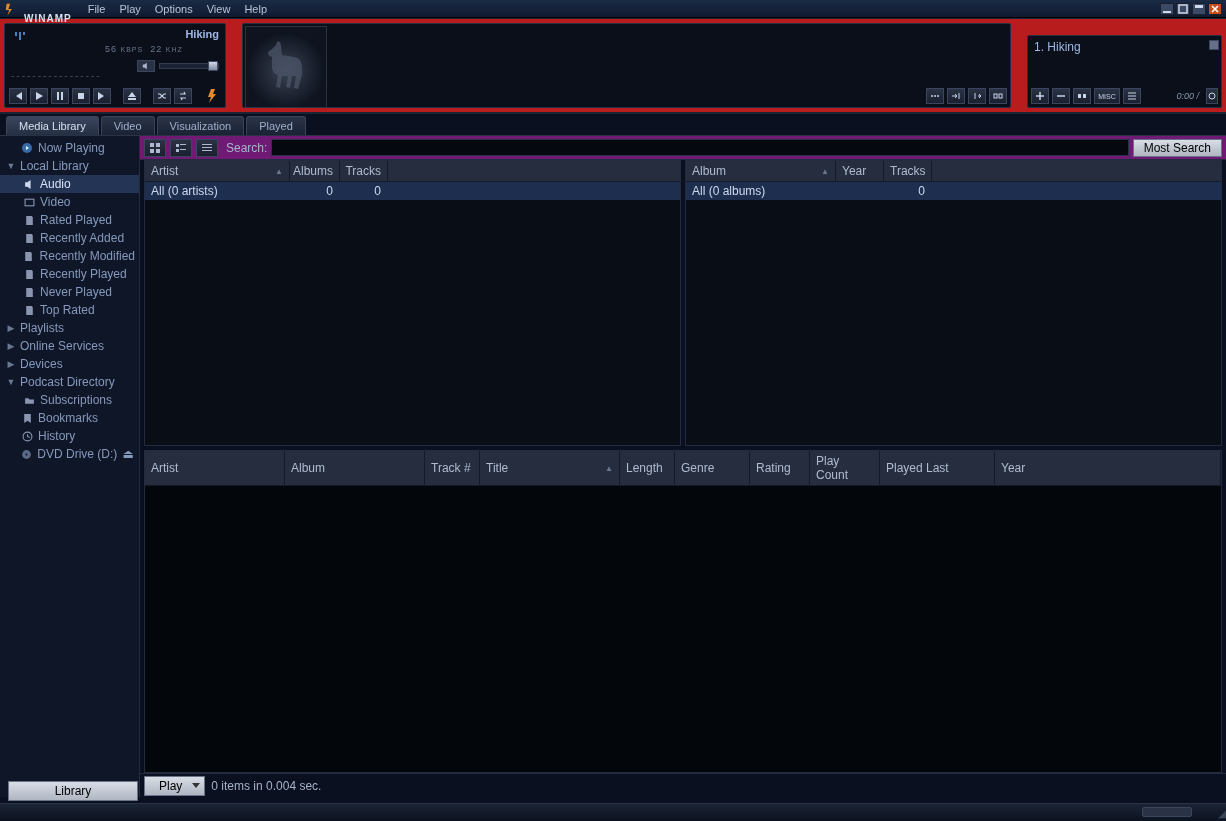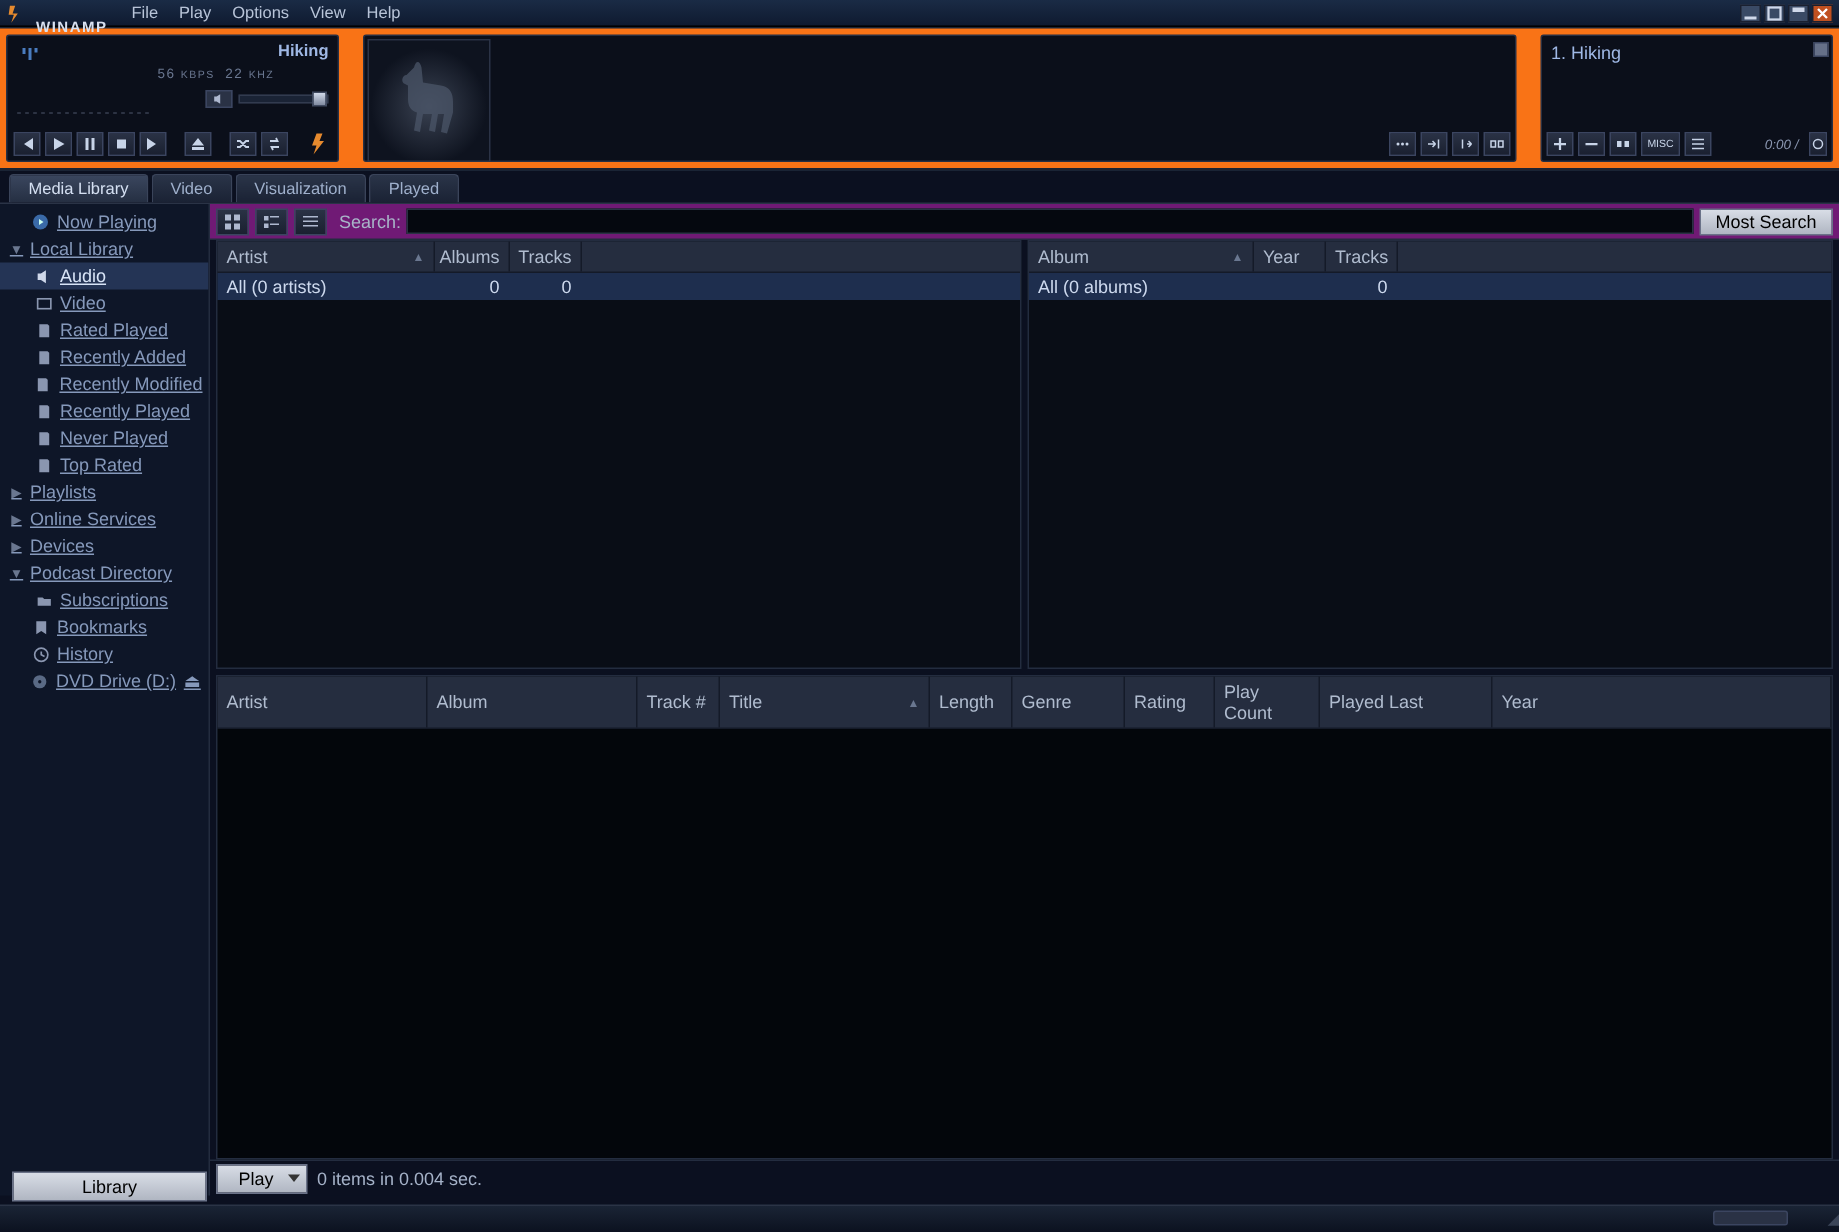--- a/index.html
+++ b/index.html
@@ -8,21 +8,21 @@
   .titlebar { height:18px; background:linear-gradient(180deg,#1a2b45,#0f1a30); display:flex; align-items:center; padding:0 4px; border-bottom:1px solid #000; }
   .logo-icon { width:14px; height:14px; margin-right:6px; }
   .app-name { font-size:10px; font-weight:bold; color:#d8e0f0; letter-spacing:1px; margin-right:10px;margin-top:20px; }
   .menubar { display:flex; gap:2px; }
   .menu-item { font-size:11px; color:#b8c4d8; padding:1px 6px; cursor:default; }
   .title-spacer { flex:1; }
   .win-btn { width:14px; height:12px; margin-left:2px; background:#3a4a65; display:flex; align-items:center; justify-content:center; border:1px solid #1a2030; }
   .win-btn.close { background:#c05020; }
   .win-btn svg { width:10px; height:10px; }
 
-  .topstrip { height:95px; background:#f97316; display:flex; gap:16px; padding:4px; border-top:1px solid #1a2435; border-bottom:1px solid #1a2435; }
+  .topstrip { height:95px; background:#b91c1c; display:flex; gap:16px; padding:4px; border-top:1px solid #1a2435; border-bottom:1px solid #1a2435; }
   .panel { background:#0b0f1a; border:1px solid #272f42; border-radius:2px; }
 
   .player { width:222px; display:flex; flex-direction:column; }
   .player-info { flex:1; padding:4px 6px; position:relative; }
   .track-name { text-align:right; color:#9fb8e5; font-weight:bold; font-size:11px; }
   .vis { position:absolute; left:10px; top:8px; display:flex; gap:2px; }
   .vis span{ width:2px; background:#4a7cbf; display:block; }
   .quality { position:absolute; left:100px; top:20px; font-size:9px; color:#6a7790; letter-spacing:1px; }
   .ticks { position:absolute; bottom:4px; left:6px; color:#444d60; font-size:10px; letter-spacing:2px; }
   .ticks2{ position:absolute; right:6px; top:36px; display:flex; align-items:center; gap:4px;}
@@ -36,35 +36,35 @@
   .bolt { width:16px;height:16px;margin-left:auto; }
 
   .nowinfo { flex:1; display:flex; }
   .albumart { width:82px; height:82px; margin:2px; background:radial-gradient(circle at 50% 55%,#3a4252 0%,#0e131f 65%); border:1px solid #2b3346; display:flex; align-items:center; justify-content:center; }
   .meta { padding:6px 10px; font-size:11px; line-height:16px; }
   .meta .lbl { color:#6b778c; }
   .meta .val { color:#9aa8c2; }
   .rating { color:#444d60; letter-spacing:4px; }
   .nowinfo-right{ margin-left:auto; align-self:flex-end; display:flex; gap:3px; padding:3px;}
 
-  .playlist { width:195px; display:flex; flex-direction:column; }
+  .playlist { width:195px; display:flex; flex-direction:column;margin-top:12px; }
   .pl-body { flex:1; padding:4px 6px; color:#9fb8e5; font-size:12px; position:relative; }
   .pl-body .scroll{position:absolute;right:2px;top:4px;width:10px;height:10px;background:#667088;border:1px solid #3b4560;}
   .pl-tools { display:flex; gap:3px; padding:3px; align-items:center; }
   .pl-time { margin-left:auto; font-size:9px; color:#8a96b0; padding-right:4px;font-style:italic; }
 
   
   .tabbar { height:22px; display:flex; align-items:flex-end; padding:0 6px; gap:2px; background:#0b1020; border-top:1px solid #1a2435; }
   .tab { padding:3px 12px; font-size:11px; background:linear-gradient(180deg,#2a3448,#1a2234); border:1px solid #3a445a; border-bottom:none; border-radius:3px 3px 0 0; color:#9fb0cc; }
   .tab.active { background:linear-gradient(180deg,#3a465e,#252f42); color:#d5e0f2; }
 
   
   .library { height:662px; display:flex; background:#0b1020; border-top:1px solid #2a3346; }
   .sidebar { width:140px; background:#0e1628; border-right:1px solid #232c3f; overflow:hidden; font-size:12px; padding-top:3px; }
-  .tree-item { display:flex; align-items:center; gap:4px; padding:2px 4px 2px 6px; color:#8699bb; white-space:nowrap; cursor:default;text-decoration:underline; }
+  .tree-item { display:flex; align-items:center; gap:4px; padding:2px 4px 2px 6px; color:#8699bb; white-space:nowrap; cursor:default; }
   .tree-item.selected { background:#243455; color:#d8e4f7; }
   .tree-item .caret { width:10px; display:inline-flex; justify-content:center; color:#6a7790; font-size:9px; }
   .tree-item .icn { width:14px; display:inline-flex; justify-content:center; }
   .indent1 { padding-left:22px; }
 
   .content { flex:1; display:flex; flex-direction:column; }
   .search-row { height:24px; display:flex; align-items:center; gap:4px; padding:3px 4px; background:#701a75; border-bottom:1px solid #232c3f; }
   .view-btn { width:22px; height:18px; background:linear-gradient(180deg,#2a3245,#1a2030); border:1px solid #3b4560; display:flex; align-items:center; justify-content:center; }
   .search-label { color:#a8b4c8; font-size:12px; margin-left:4px;}
   .search-input { flex:1; height:17px; background:#05080f; border:1px solid #2a3244; color:#cfd8ea; padding:0 4px; font-size:11px; }

